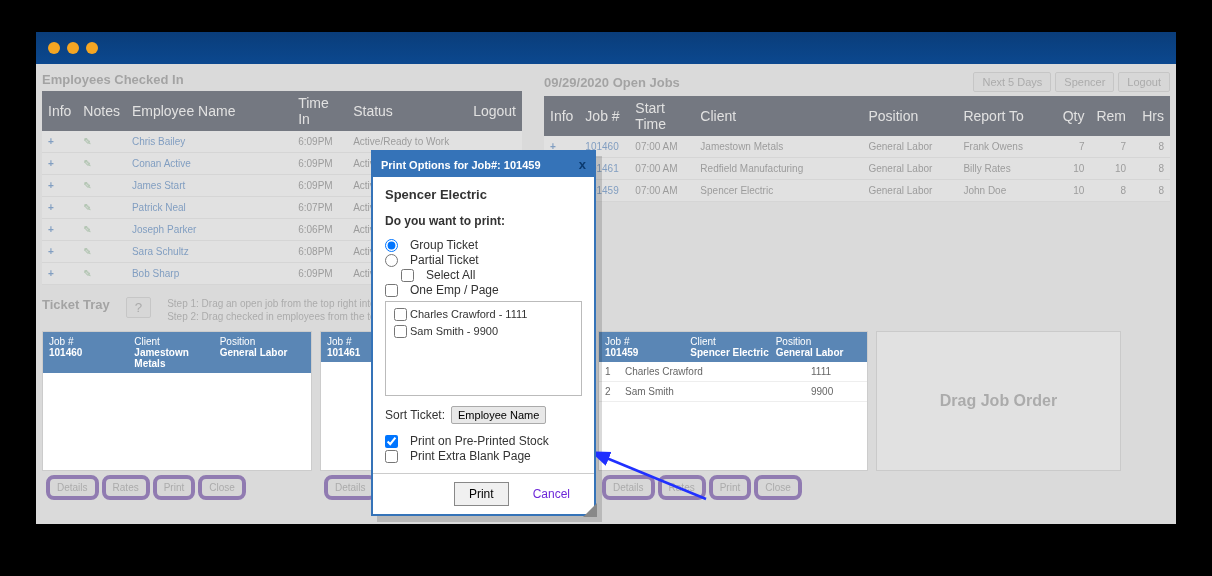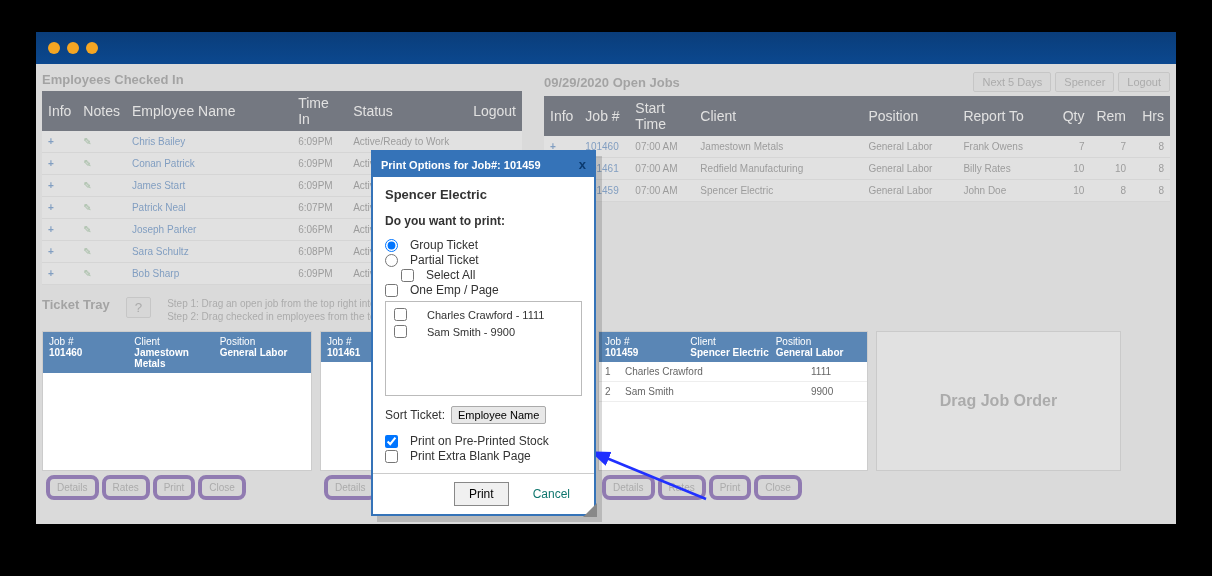--- a/index.html
+++ b/index.html
@@ -38,26 +38,26 @@
   .overlay { position:absolute; inset:0; background:rgba(200,200,200,0.55); }
   .dialog { position:absolute; top:86px; left:335px; width:225px; background:#fff; border:2px solid #3573b8; box-shadow:6px 6px 0 rgba(0,0,0,0.15); z-index:10; }
   .dlg-title { background:#3573b8; color:#fff; font-size:11px; font-weight:bold; padding:5px 8px; display:flex; justify-content:space-between; align-items:center; }
   .dlg-x { color:#0b3a6f; background:transparent; border:none; font-size:13px; font-weight:bold; cursor:pointer; }
   .dlg-body { padding:10px 12px 0; color:#333; }
   .dlg-client { font-size:13px; font-weight:bold; margin-bottom:12px; }
   .dlg-q { font-size:12px; font-weight:bold; margin-bottom:10px; }
   .radiorow { font-size:12px; display:flex; align-items:center; gap:12px; margin:1px 0; }
   .indent { margin-left:16px; }
   .emplist { border:1px solid #bbb; height:95px; margin:4px 0 10px; padding:4px; font-size:11px; }
-  .emplist div { padding:2px 4px; display:flex; align-items:center; gap:20px; }
+  .emplist div { padding:2px 4px; display:flex; align-items:flex-start; gap:3px; }
   .sortrow { font-size:12px; display:flex; align-items:center; gap:6px; margin-bottom:10px; }
   .sortbtn { background:#e8e8e8; border:1px solid #aaa; padding:2px 6px; font-size:11px; cursor:pointer; border-radius:2px; }
   .dlg-ftr { border-top:1px solid #ccc; padding:8px 10px; display:flex; justify-content:flex-end; gap:10px; }
   .dlgbtn { background:#f0f0f0; border:1px solid #888; padding:4px 14px; font-size:12px; cursor:pointer; }
-  .dlgbtn.cancel { border:none; background:transparent; color:#0f766e; }
+  .dlgbtn.cancel { border:none; background:transparent; color:#6d28d9; }
   .arrow-svg { position:absolute; top:385px; left:560px; z-index:11; pointer-events:none; }
   .resize { position:absolute; right:-3px; bottom:-3px; width:0; height:0; border-style:solid; border-width:0 0 14px 14px; border-color:transparent transparent #888 transparent; }
   .th-r, .td-r { text-align:right !important; }
 </style>
 </head>
 <body>
 
 <div class="window">
   <div class="titlebar">
     <div class="dot"></div>
@@ -89,21 +89,21 @@
                 <td><span class="plus">+</span></td>
   <td><span class="leaf">✎</span></td>
   <td class="link">Chris Bailey</td>
   <td>6:09PM</td>
   <td>Active/Ready to Work</td>
   <td></td>
               </tr>
               <tr>
                 <td><span class="plus">+</span></td>
   <td><span class="leaf">✎</span></td>
-  <td class="link">Conan Patrick</td>
+  <td class="link">Conan Active</td>
   <td>6:09PM</td>
   <td>Active/Re</td>
   <td></td>
               </tr>
               <tr>
                 <td><span class="plus">+</span></td>
   <td><span class="leaf">✎</span></td>
   <td class="link">James Start</td>
   <td>6:09PM</td>
   <td>Active/Re</td>

